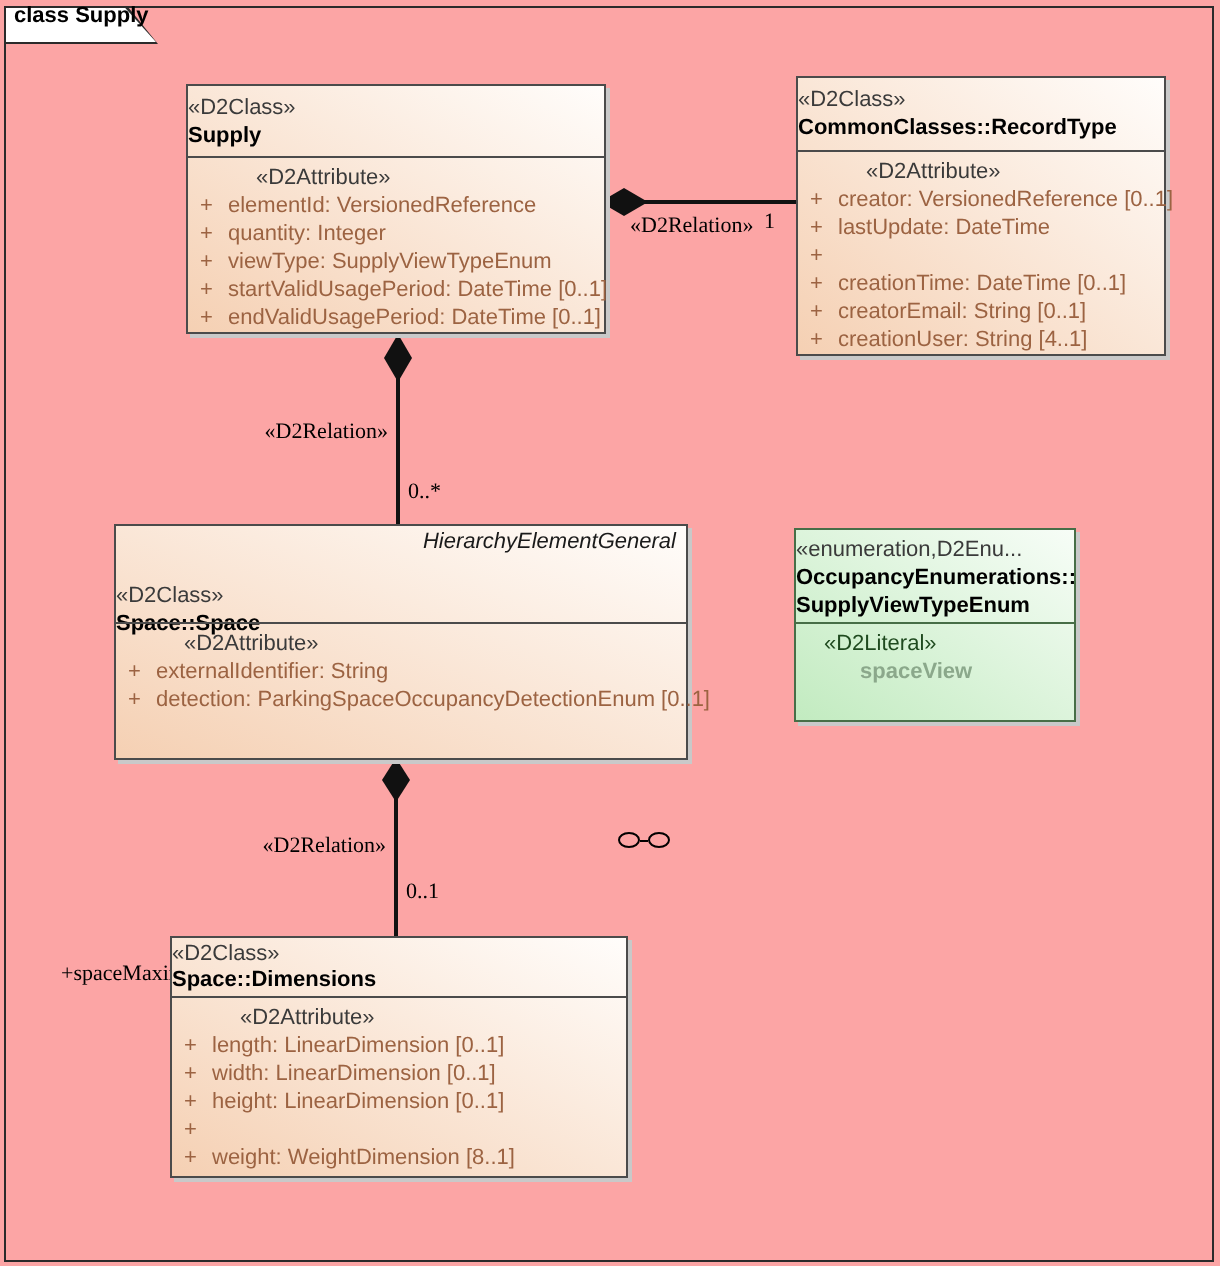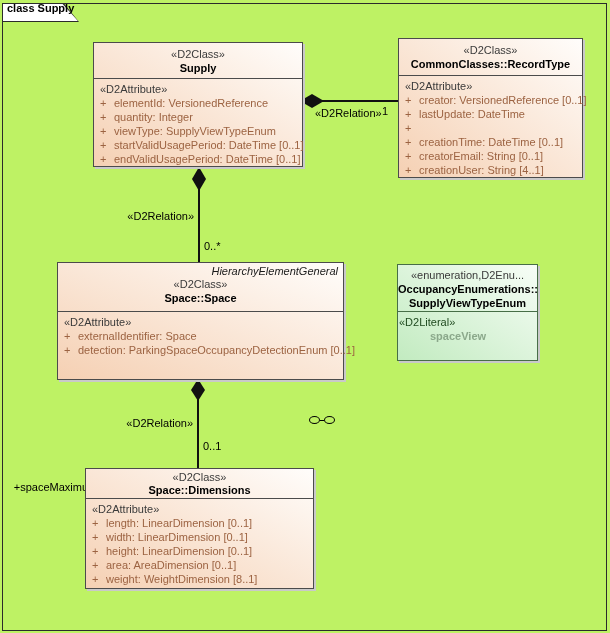--- a/index.html
+++ b/index.html
@@ -1,51 +1,51 @@
 <!DOCTYPE html>
 <html><head>
 <meta charset="utf-8">
 <style>
   html,body{margin:0;padding:0;background:#ffffff;}
   #canvas{
-    position:relative;width:610px;height:633px;background:#bef264;
+    position:relative;width:610px;height:633px;background:#fca5a5;
     font-family:"Liberation Sans",sans-serif;font-size:11px;color:#000;
     overflow:hidden;
   }
   
   .frame-border{position:absolute;left:2px;top:3px;width:603px;height:626px;
     border:1px solid #2b2b2b;}
   .frame-tab-outer{position:absolute;left:2px;top:3px;width:77px;height:19px;
     background:#2b2b2b;clip-path:polygon(0 0,80% 0,100% 100%,0 100%);}
   .frame-tab-inner{position:absolute;left:1px;top:1px;width:75px;height:17px;
     background:#ffffff;clip-path:polygon(0 0,79.5% 0,100% 100%,0 100%);}
   .frame-tab-label{position:absolute;left:7px;top:2px;font-weight:bold;white-space:nowrap;}
 
   
   .uml-box{position:absolute;border:1px solid #4b4b4b;
     box-shadow:2px 2px 0 #c9c9c9;box-sizing:border-box;}
   .peach{background:linear-gradient(to top right,#f5d0b3,#fffdfb);}
   .green{background:linear-gradient(to top right,#c2ebc0,#f7fdf7);border-color:#476e47;}
-  .box-header{position:relative;text-align:center;padding-top:4px;box-sizing:border-box;}
+  .box-header{position:relative;padding-top:4px;box-sizing:border-box;}
   .stereotype{color:#3a3a3a;line-height:14px;}
   .class-name{font-weight:bold;color:#000;line-height:14px;white-space:nowrap;}
   .tagline{position:absolute;top:2px;right:5px;font-style:italic;color:#1a1a1a;}
   .box-attrs{border-top:1px solid #4b4b4b;padding-top:3px;position:relative;
     box-sizing:border-box;height:100%;}
-  .attr-header{padding-left:6px;color:#3a3a3a;line-height:14px;}
+  .attr-header{padding-left:6px;color:#3a3a3a;line-height:14px;margin-left:28px;}
   .attr-row{display:flex;padding-left:6px;color:#9c6342;line-height:14px;white-space:nowrap;}
   .attr-row .vis{width:14px;flex:0 0 14px;}
-  .lit-header{padding-left:1px;color:#1f4a1f;line-height:14px;}
+  .lit-header{padding-left:14px;color:#1f4a1f;line-height:14px;}
   .lit-row{padding-left:32px;color:#8ba88b;line-height:14px;font-weight:bold;}
 
   
   .rel-line{position:absolute;background:#111;}
   .diamond{position:absolute;background:#111;
     clip-path:polygon(50% 0,100% 50%,50% 100%,0 50%);}
-  .rel-label{position:absolute;color:#000;white-space:nowrap;line-height:12px;}
+  .rel-label{position:absolute;color:#000;white-space:nowrap;line-height:12px;font-family:Liberation Serif, serif;}
   .align-r{text-align:right;}
 
   
   .link-deco{position:absolute;right:8px;bottom:3px;display:flex;align-items:center;}
   .link-ring{width:9px;height:6px;border:1px solid #000;border-radius:50%;background:transparent;}
   .link-dash{width:4px;height:1px;background:#000;}
 </style>
 </head>
 <body>
 
@@ -130,30 +130,30 @@
           <span>creatorEmail: String [0..1]</span>
         </div>
       <div class="attr-row">
           <span class="vis">+</span>
           <span>creationUser: String [4..1]</span>
         </div>
     </div>
   </div>
 
   <div class="uml-box peach" style="left:57px;top:262px;width:287px;height:118px;">
-    <div class="box-header" style="height:48px;padding-top:14px;">
+    <div class="box-header" style="height:48px;padding-top:28px;">
       <div class="tagline">HierarchyElementGeneral</div>
       <div class="stereotype">«D2Class»</div>
       <div class="class-name">Space::Space</div>
     </div>
     <div class="box-attrs">
       <div class="attr-header">«D2Attribute»</div>
       <div class="attr-row">
           <span class="vis">+</span>
-          <span>externalIdentifier: Space</span>
+          <span>externalIdentifier: String</span>
         </div>
       <div class="attr-row">
           <span class="vis">+</span>
           <span>detection: ParkingSpaceOccupancyDetectionEnum [0..1]</span>
         </div>
       <div class="link-deco">
         <span class="link-ring"></span>
           <span class="link-dash"></span>
           <span class="link-ring"></span>
       </div>
@@ -186,21 +186,20 @@
       <div class="attr-row">
           <span class="vis">+</span>
           <span>width: LinearDimension [0..1]</span>
         </div>
       <div class="attr-row">
           <span class="vis">+</span>
           <span>height: LinearDimension [0..1]</span>
         </div>
       <div class="attr-row">
           <span class="vis">+</span>
-          <span>area: AreaDimension [0..1]</span>
         </div>
       <div class="attr-row">
           <span class="vis">+</span>
           <span>weight: WeightDimension [8..1]</span>
         </div>
     </div>
   </div>
 
 </div>
 

